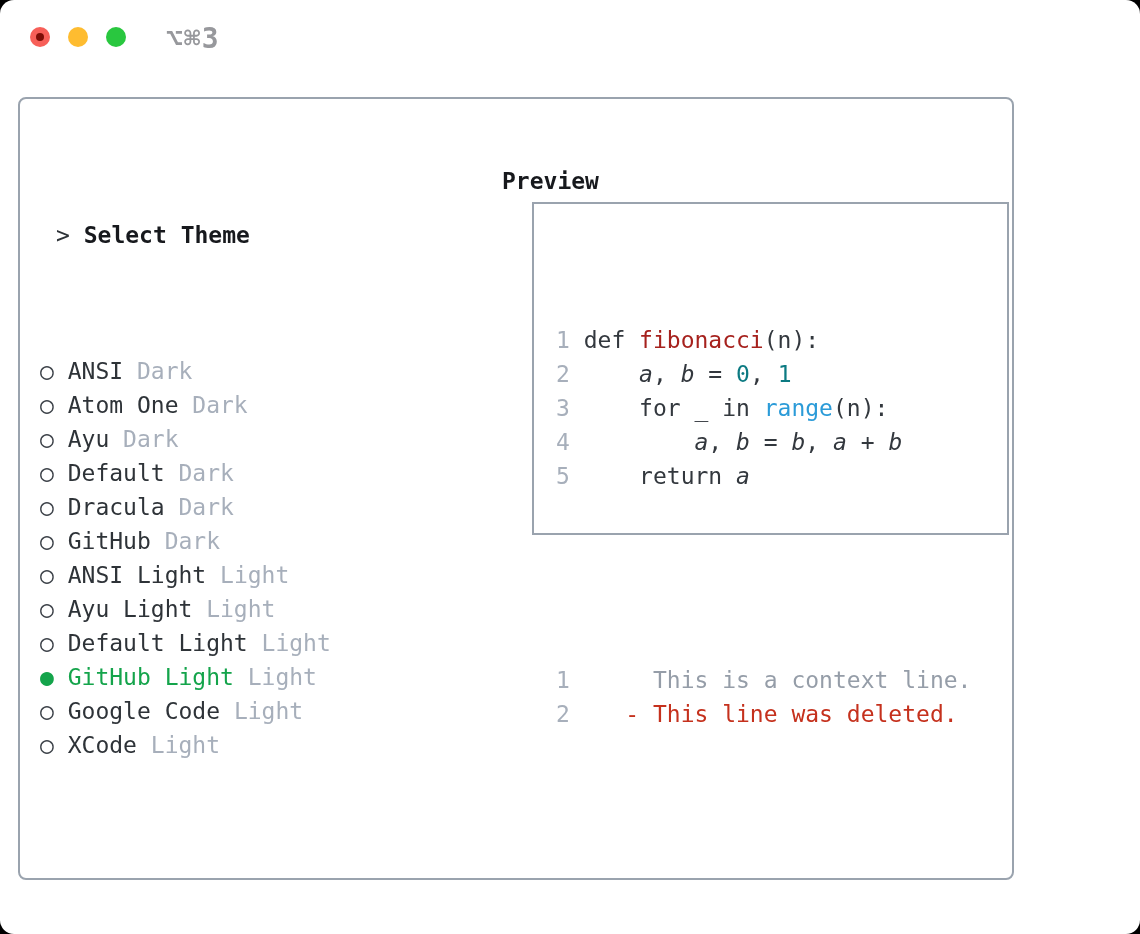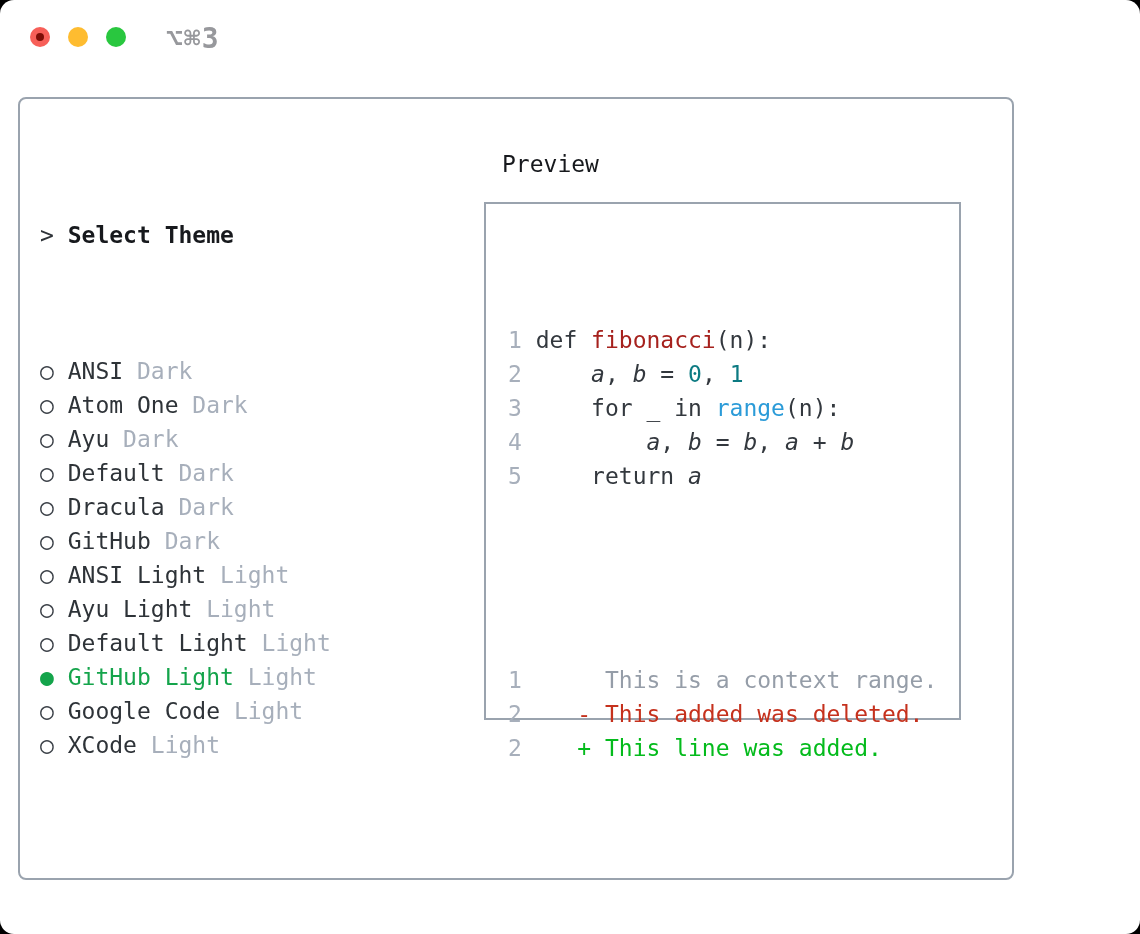--- a/index.html
+++ b/index.html
@@ -30,31 +30,31 @@
     position:absolute;left:18px;top:97px;width:996px;height:783px;
     border:2px solid #9aa3ae;border-radius:8px;box-sizing:border-box;
     background:#fff;
   }
   .col{
     position:absolute;font-size:23px;line-height:34px;white-space:pre;
     color:#2e3338;
   }
   .theme-col{left:20px;top:51px;}
   .row{white-space:pre;}
-  .hdr{font-weight:bold;color:#17191d;}
+  .hdr{font-weight:bold;color:#17191d;margin-left:16px;}
   .hdr-marker{font-weight:normal;color:#2e3338;}
   .marker{color:#3f444b;}
   .marker.on{color:var(--accent);}
   .accent{color:var(--accent);text-align:center;}
   .muted{color:#a7afbb;text-align:right;}
   .spacer{height:34px;}
   
-  .preview-title{left:482px;top:48px;font-weight:normal;color:#17191d;}
+  .preview-title{left:482px;top:65px;font-weight:bold;color:#17191d;}
   .preview-box{
-    position:absolute;left:464px;top:103px;width:477px;height:518px;
+    position:absolute;left:512px;top:103px;width:477px;height:333px;
     border:2px solid #9aa3ae;box-sizing:border-box;background:#fff;
   }
   .code{
     position:absolute;left:22px;top:51px;font-size:23px;line-height:34px;
     white-space:pre;
   }
   .ln{color:#a7afbb;}
   .c-plain{color:#33383e;}
   .c-func{color:var(--func-red);}
   .c-num{color:var(--num-teal);}
@@ -94,18 +94,18 @@
 
       
     </div>
 
     <div class="col preview-title">Preview</div>
 
     <div class="preview-box">
       <div class="code">
         <div id="code-lines"><div><span class="ln">1 </span><span class="c-plain">def </span><span class="c-func">fibonacci</span><span class="c-plain">(n):</span></div><div><span class="ln">2 </span><span class="c-plain">    </span><span class="c-var">a</span><span class="c-plain">, </span><span class="c-var">b</span><span class="c-plain"> = </span><span class="c-num">0</span><span class="c-plain">, </span><span class="c-num">1</span></div><div><span class="ln">3 </span><span class="c-plain">    for _ in </span><span class="c-call">range</span><span class="c-plain">(n):</span></div><div><span class="ln">4 </span><span class="c-plain">        </span><span class="c-var">a</span><span class="c-plain">, </span><span class="c-var">b</span><span class="c-plain"> = </span><span class="c-var">b</span><span class="c-plain">, </span><span class="c-var">a</span><span class="c-plain"> + </span><span class="c-var">b</span></div><div><span class="ln">5 </span><span class="c-plain">    return </span><span class="c-var">a</span></div></div>
         <div class="code-gap"></div>
-        <div id="diff-lines"><div><span class="ln">1    </span><span class="diff-context">  This is a context range.</span></div><div><span class="ln">2    </span><span class="diff-deleted">- This added was deleted.</span></div><div><span class="ln">2    </span><span class="diff-added">+ This line was added.</span></div></div>
+        <div id="diff-lines"><div><span class="ln">1    </span><span class="diff-context">  This is a context line.</span></div><div><span class="ln">2    </span><span class="diff-deleted">- This line was deleted.</span></div></div>
       </div>
     </div>
 
   </div>
 </div>
 
 </body></html>

